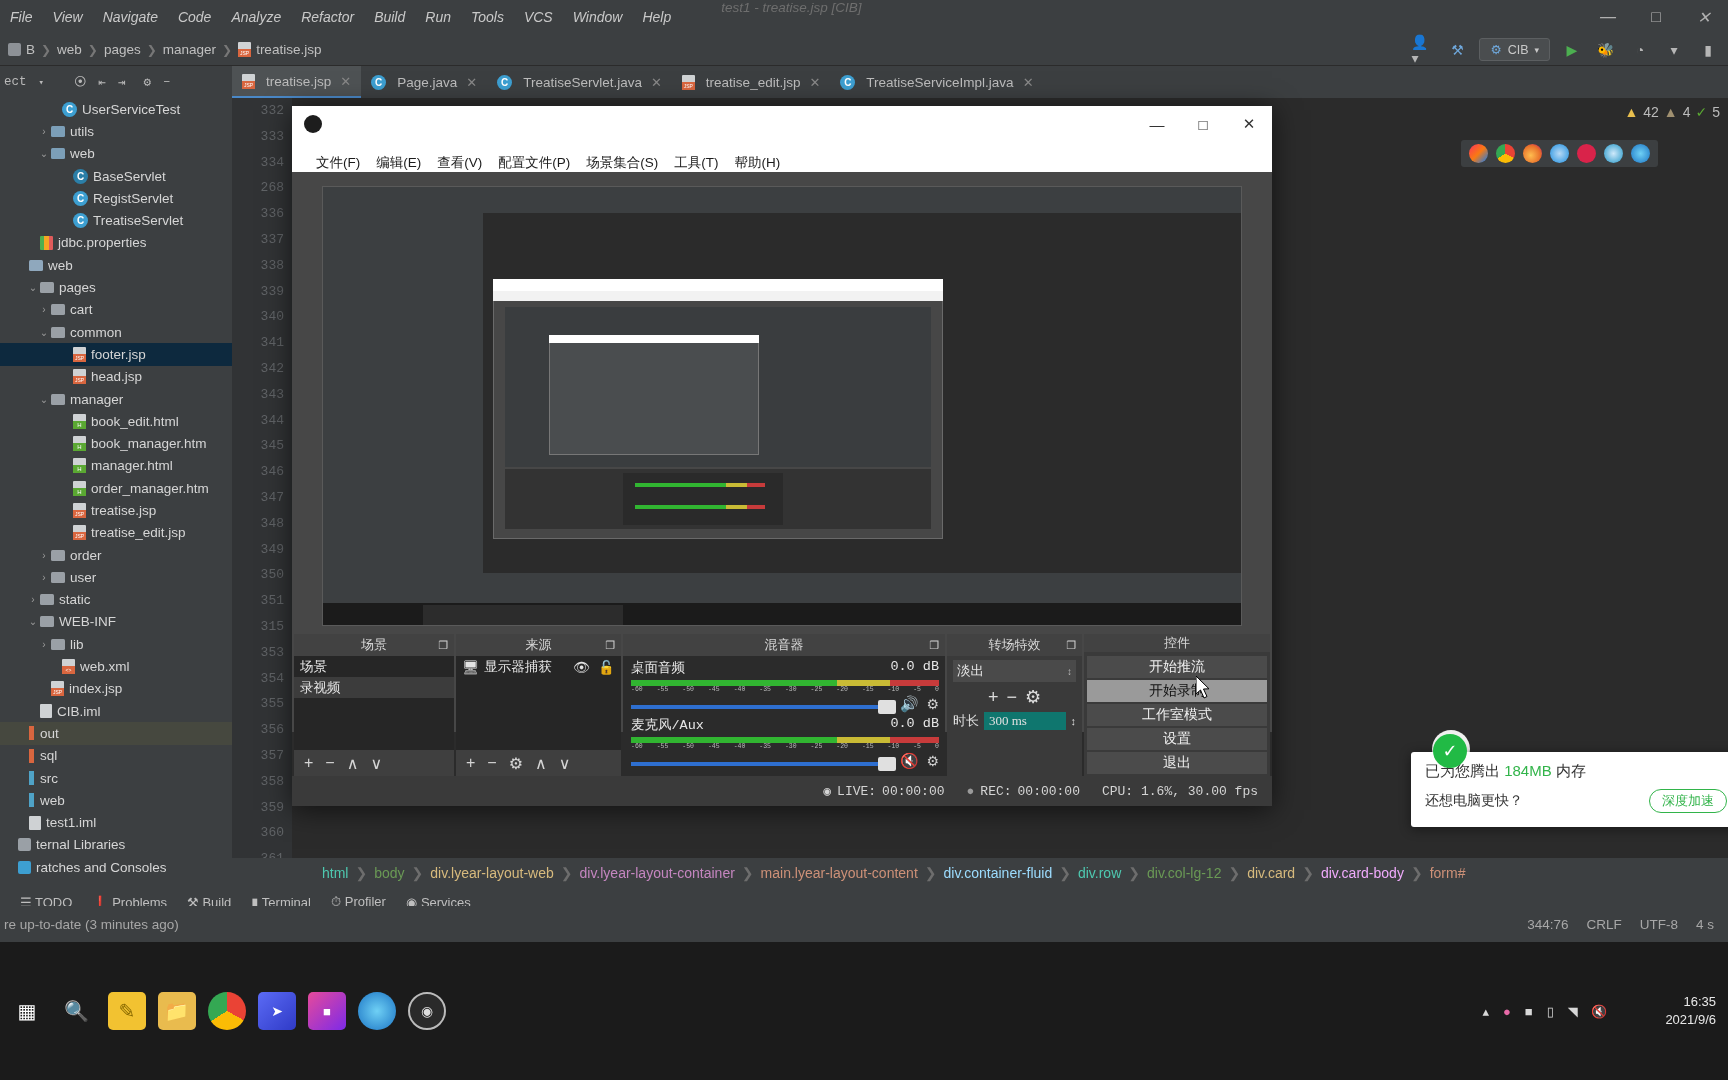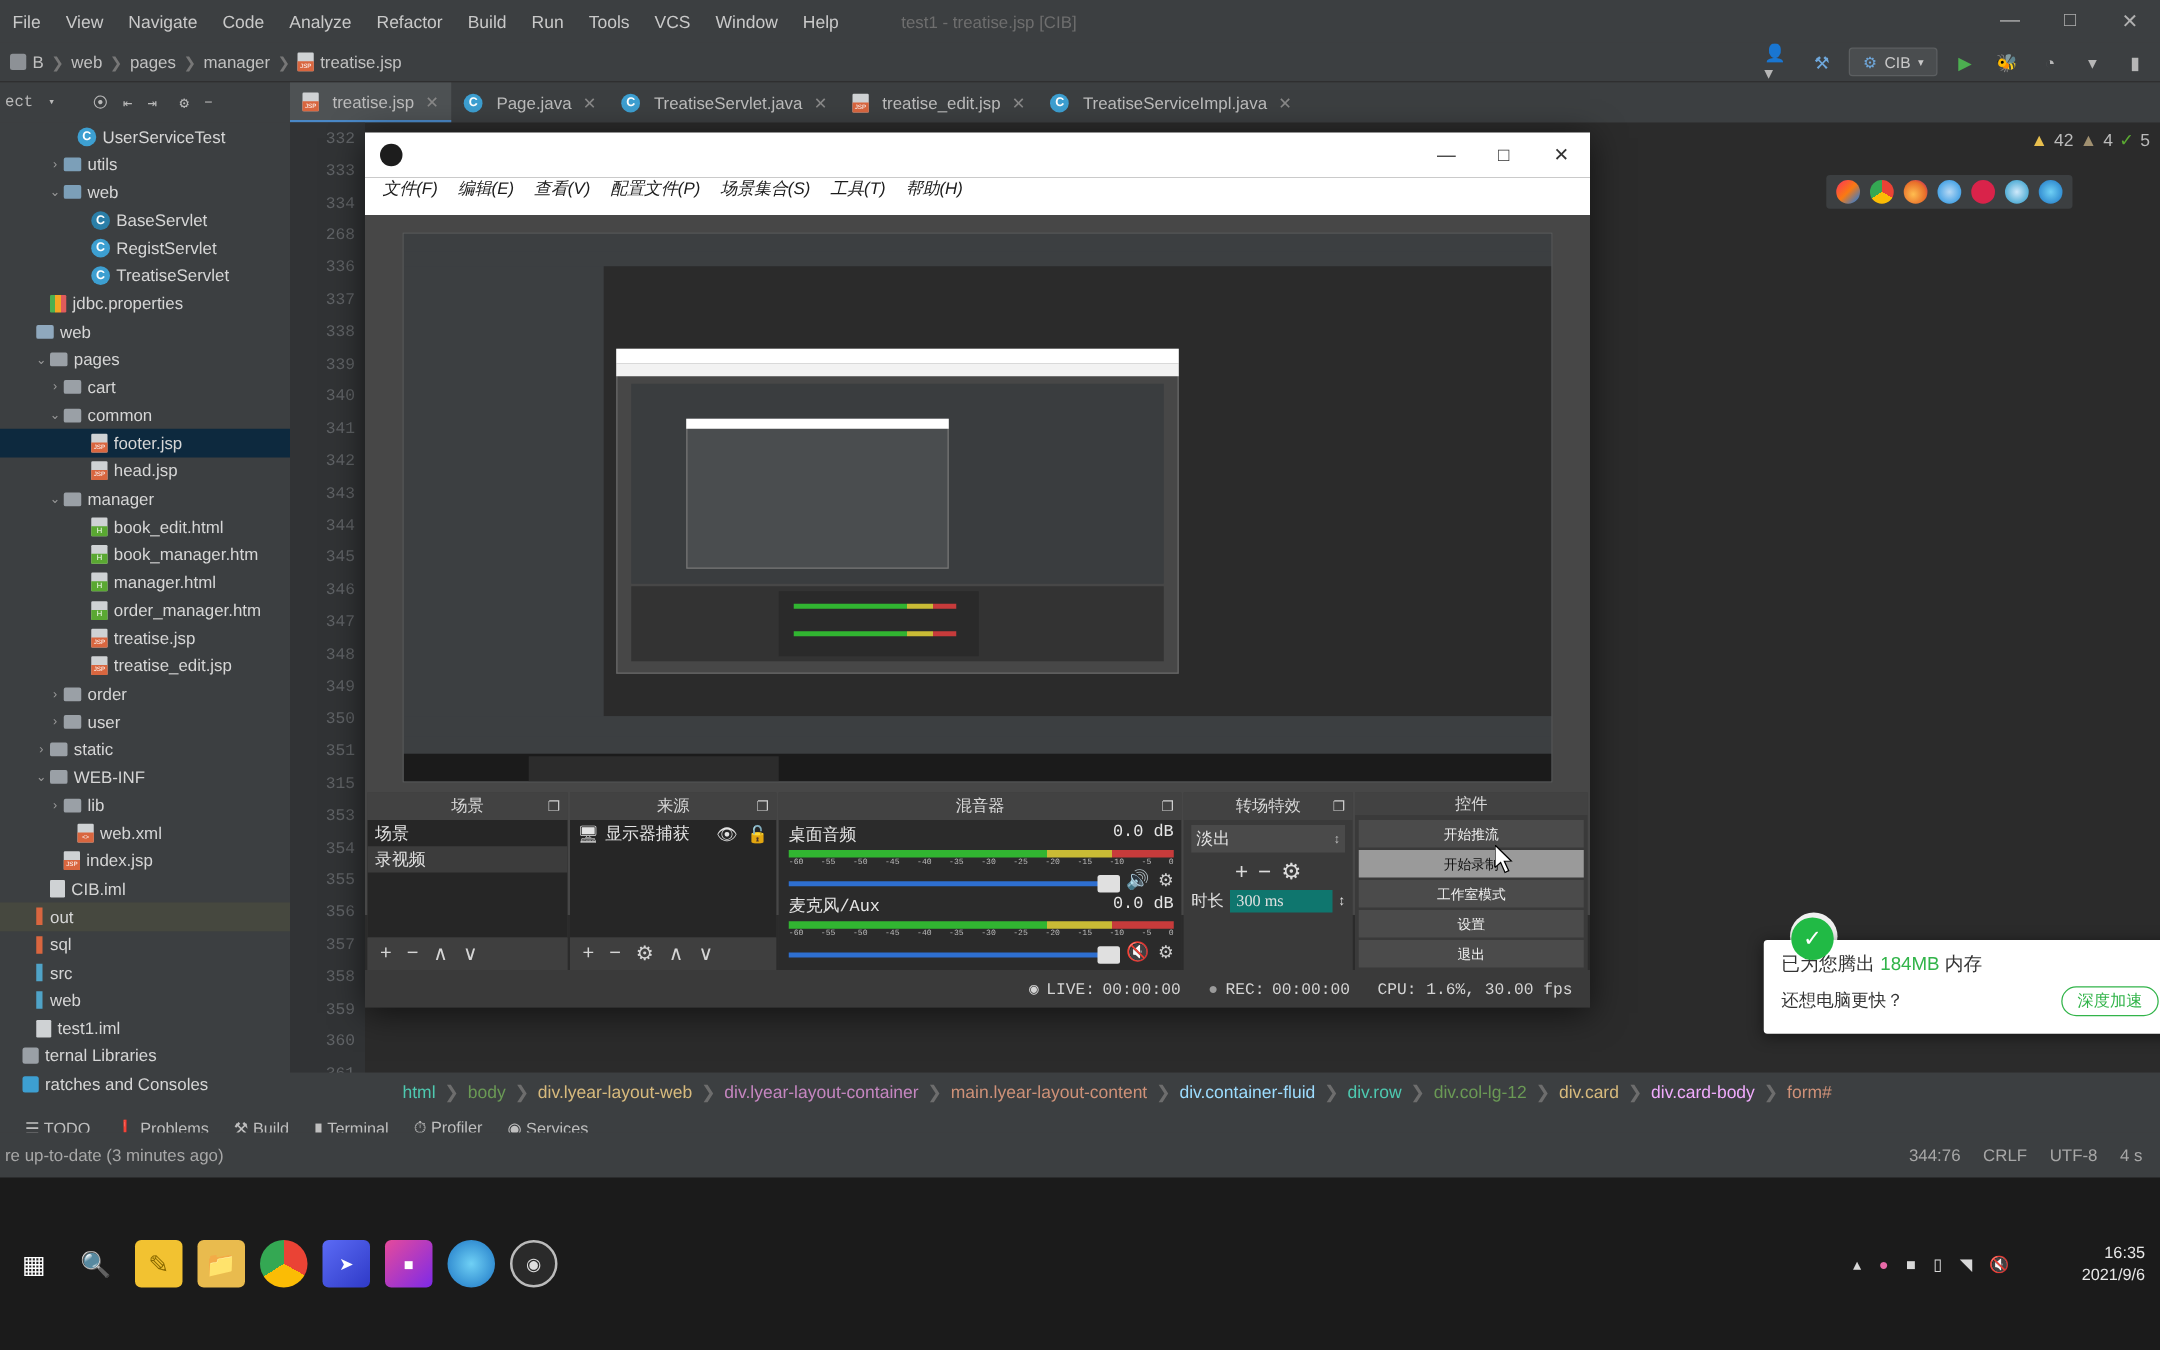--- a/index.html
+++ b/index.html
@@ -5,21 +5,21 @@
   * { box-sizing: border-box; margin:0; padding:0; }
   html,body { width:1728px; height:1080px; overflow:hidden; }
   body {
     font-family: "Liberation Sans", sans-serif;
     background:#3c3f41; color:#bbbbbb; font-size:13px;
     position:relative;
   }
   
   #ide-menubar {
     position:absolute; left:0; top:0; width:1728px; height:34px;
-    background:#3c3f41; display:flex; align-items:center;
+    background:#3c3f41; display:flex; align-items:flex-start;font-style:italic;
   }
   #ide-menubar .mi { padding:0 10px; font-size:14px; color:#c9c9c9; line-height:34px; }
   #ide-menubar .wintitle { margin-left:40px; color:#6e6e6e; font-size:13.5px; }
   #ide-menubar .winbtns { position:absolute; right:0; top:0; display:flex; }
   #ide-menubar .winbtns div { width:48px; height:34px; display:flex; align-items:center; justify-content:center; color:#b0b0b0; font-size:16px; }
 
   
   #ide-navbar {
     position:absolute; left:0; top:34px; width:1728px; height:32px;
     background:#3c3f41; display:flex; align-items:center; border-bottom:1px solid #2b2b2b;
@@ -94,39 +94,39 @@
   .tbicon { width:38px; height:38px; border-radius:5px; display:flex; align-items:center; justify-content:center; font-size:20px; color:#fff;}
   #taskbar .clock { position:absolute; right:12px; text-align:right; color:#e8e8e8; font-size:13px; line-height:18px;}
   #taskbar .tray { position:absolute; right:120px; display:flex; gap:14px; align-items:center; color:#d8d8d8; font-size:13px;}
 
   
   #obs { position:absolute; left:292px; top:106px; width:980px; height:700px;
      background:#2b2b2b; box-shadow:0 4px 26px rgba(0,0,0,.6); }
   #obs-title { height:36px; background:#ffffff; display:flex; align-items:center; padding-left:12px; color:#1a1a1a; font-size:14.5px;}
   #obs-title .wb{ position:absolute; right:0; top:0; display:flex;}
   #obs-title .wb div{ width:46px; height:36px; display:flex; align-items:center; justify-content:center; color:#333; font-size:15px;}
-  #obs-menu { height:30px; background:#fff; display:flex; align-items:flex-start; padding-left:14px; gap:16px; color:#1c1c1c; font-size:13.5px;font-style:italic;}
+  #obs-menu { height:30px; background:#fff; display:flex; align-items:flex-end; padding-left:24px; gap:16px; color:#1c1c1c; font-size:13.5px;}
   #obs-preview { position:absolute; left:0; top:66px; width:980px; height:560px; background:#474747; padding:14px 30px;}
   #obs-shot { width:920px; height:440px; background:#3b3e40; position:relative; overflow:hidden; border:1px solid #5a5a5a;}
   #obs-panels { position:absolute; left:0; top:528px; width:980px; height:142px; display:flex; gap:2px; padding:0 2px;}
   .opanel { background:#3a3a3a; display:flex; flex-direction:column; }
   .opanel .ohead { height:22px; background:#424242; display:flex; align-items:center; justify-content:center;
      position:relative; color:#d8d8d8; font-size:13px;}
   .opanel .ohead .pop{ position:absolute; right:6px; color:#cfcfcf; font-size:11px;}
   .olist { flex:1; background:#262626; }
   .oitem { height:21px; display:flex; align-items:center; padding-left:6px; color:#e3e3e3; font-size:13.5px;}
   .oitem.sel { background:#3c3c3c; }
   .otools { height:26px; background:#3f3f3f; display:flex; align-items:center; gap:12px; padding-left:10px; color:#d5d5d5; font-size:16px;}
   .mixrow{ padding:3px 6px 0 8px; }
   .mixname{ display:flex; justify-content:space-between; color:#e6e6e6; font-size:13.5px; font-family:"Liberation Mono",monospace;}
   .meter{ height:6px; margin-top:3px; background:linear-gradient(90deg,#31b531 0 67%,#c9bb35 67% 84%,#c73b3b 84% 100%);}
   .ticks{ height:9px; display:flex; justify-content:space-between; color:#b9b9b9; font-size:6.5px; font-family:"Liberation Mono",monospace;}
   .slider{ height:4px; background:#2e6fd0; margin-top:5px; position:relative;}
   .slider .knob{ position:absolute; right:-2px; top:-5px; width:18px; height:14px; background:#e0e0e0; border-radius:2px;}
-  .ctlbtn{ height:22px; background:#4b4b4b; color:#efefef; font-size:11px; display:flex; align-items:center; justify-content:center; margin:2px 3px;}
+  .ctlbtn{ height:22px; background:#4b4b4b; color:#efefef; font-size:14px; display:flex; align-items:center; justify-content:center; margin:2px 3px;}
   .ctlbtn.hover{ background:#9a9a9a; color:#111;}
   #obs-status{ position:absolute; left:0; top:670px; width:980px; height:30px; background:#3a3a3a;
      display:flex; align-items:center; justify-content:flex-end; gap:22px; padding-right:14px;
      font-family:"Liberation Mono",monospace; font-size:13px; color:#d4d4d4;}
 
   
   .mini { position:absolute; background:#3c3f41; }
 
   
   #popup360 { position:absolute; left:1411px; top:752px; width:330px; height:75px; background:#fff; border-radius:3px;

